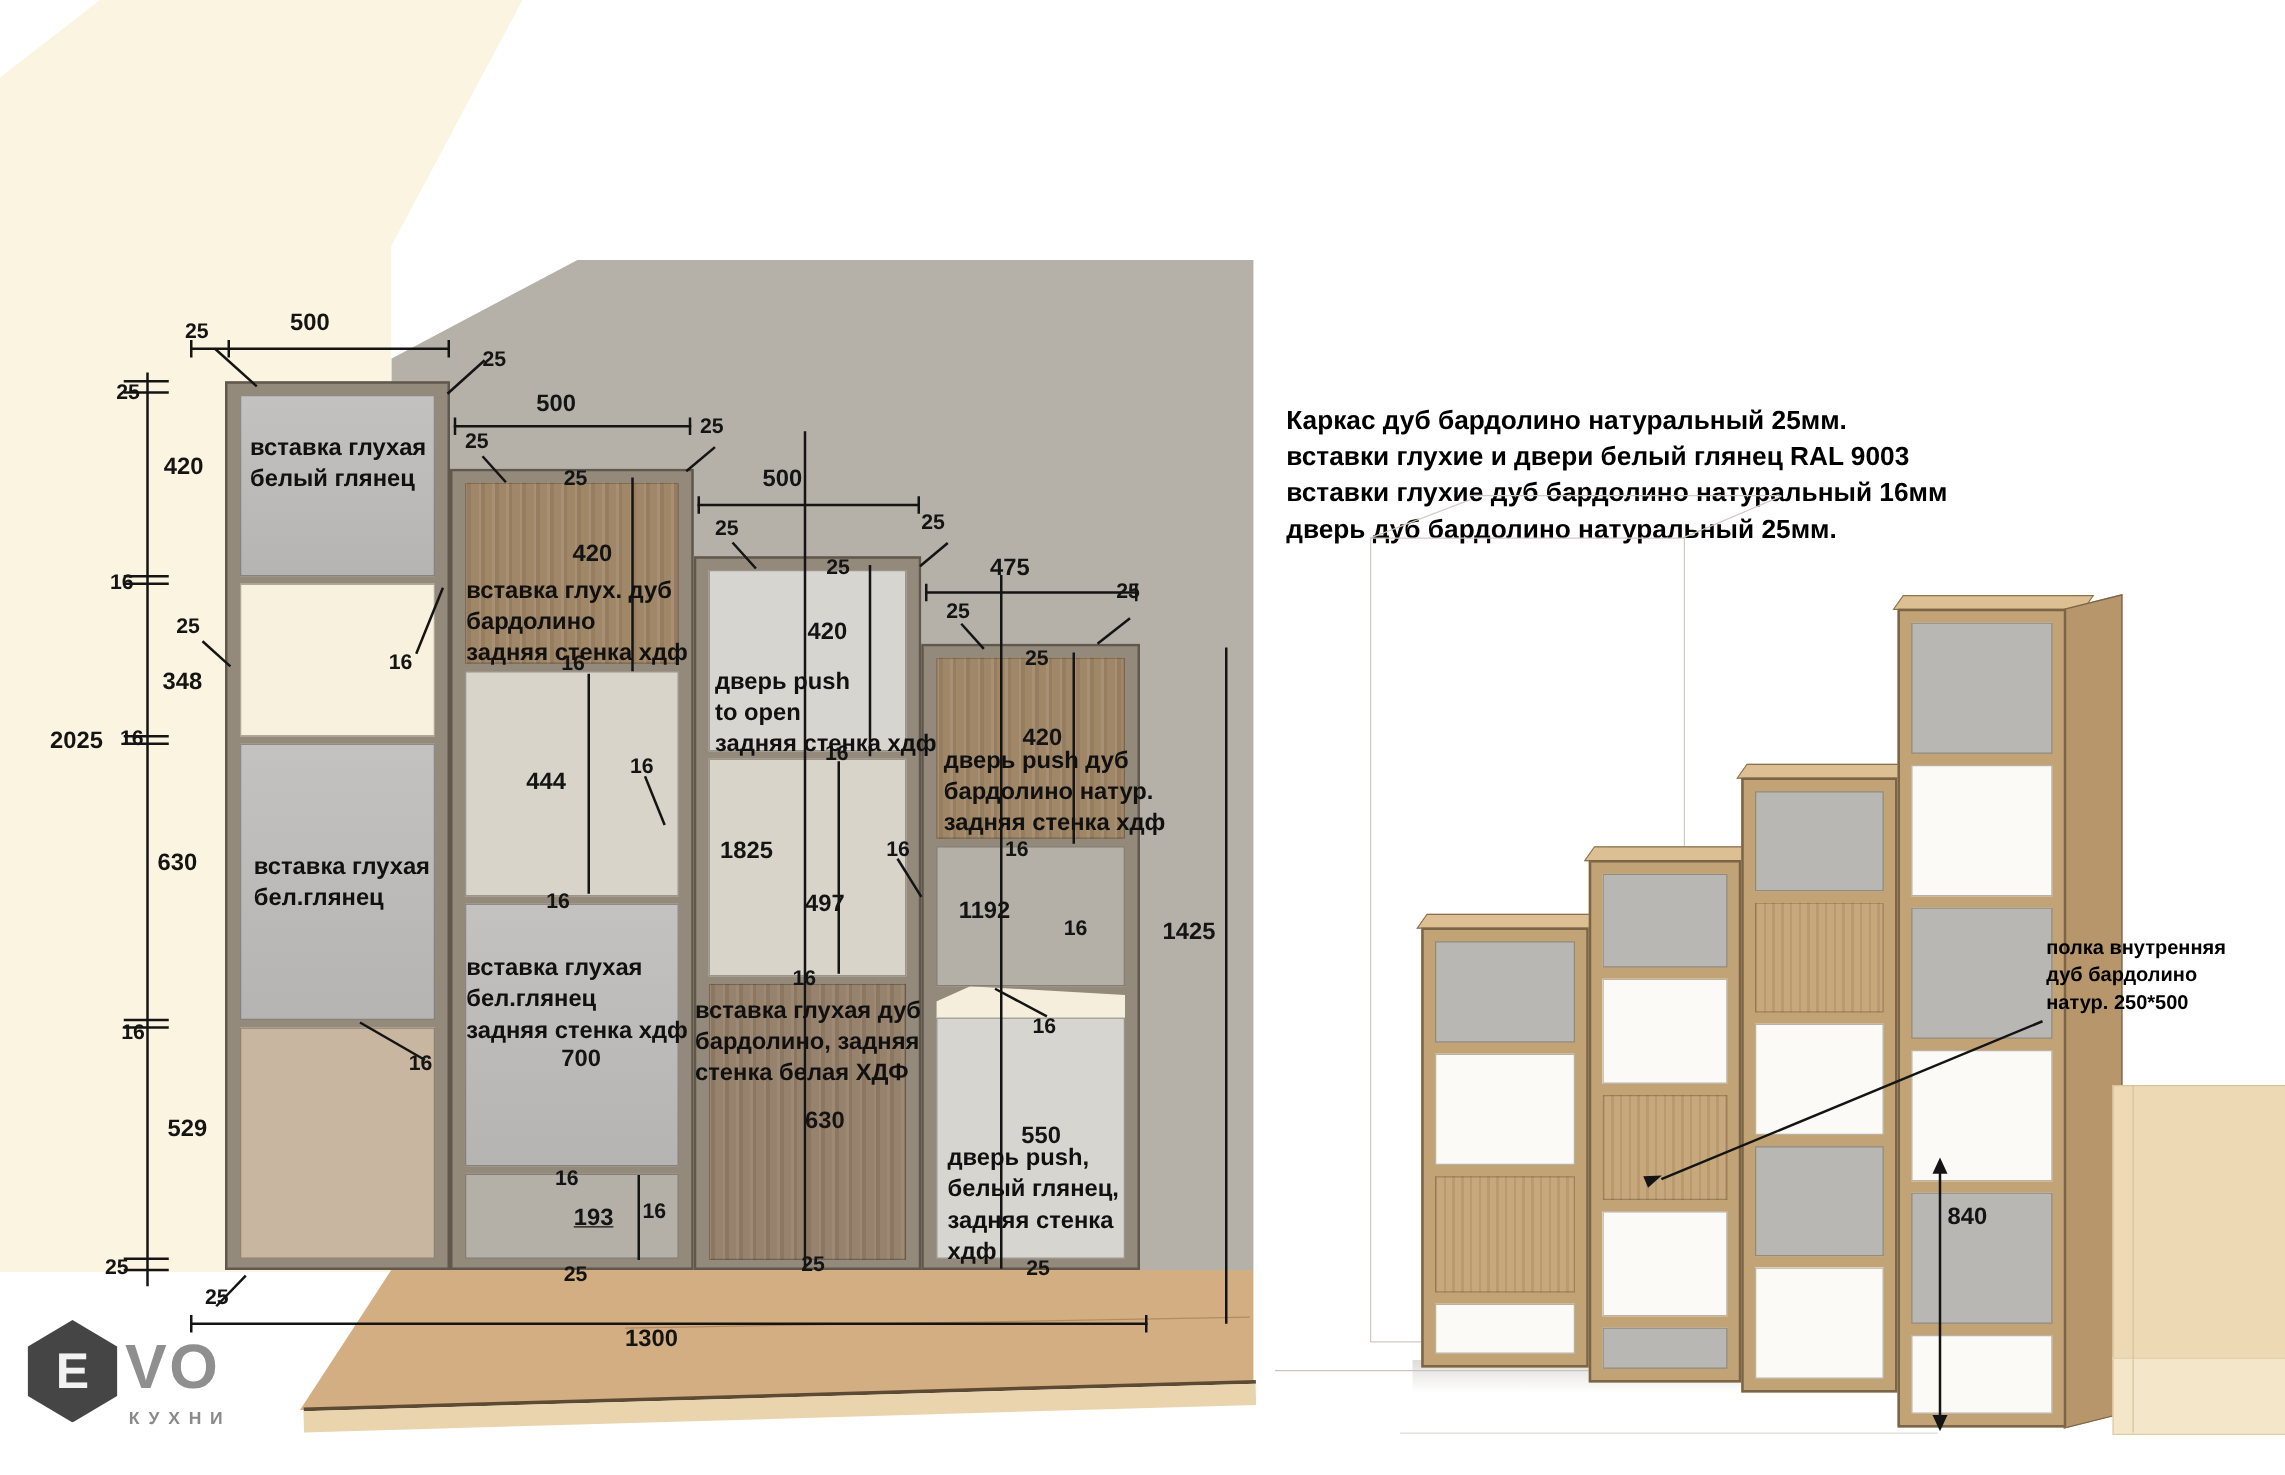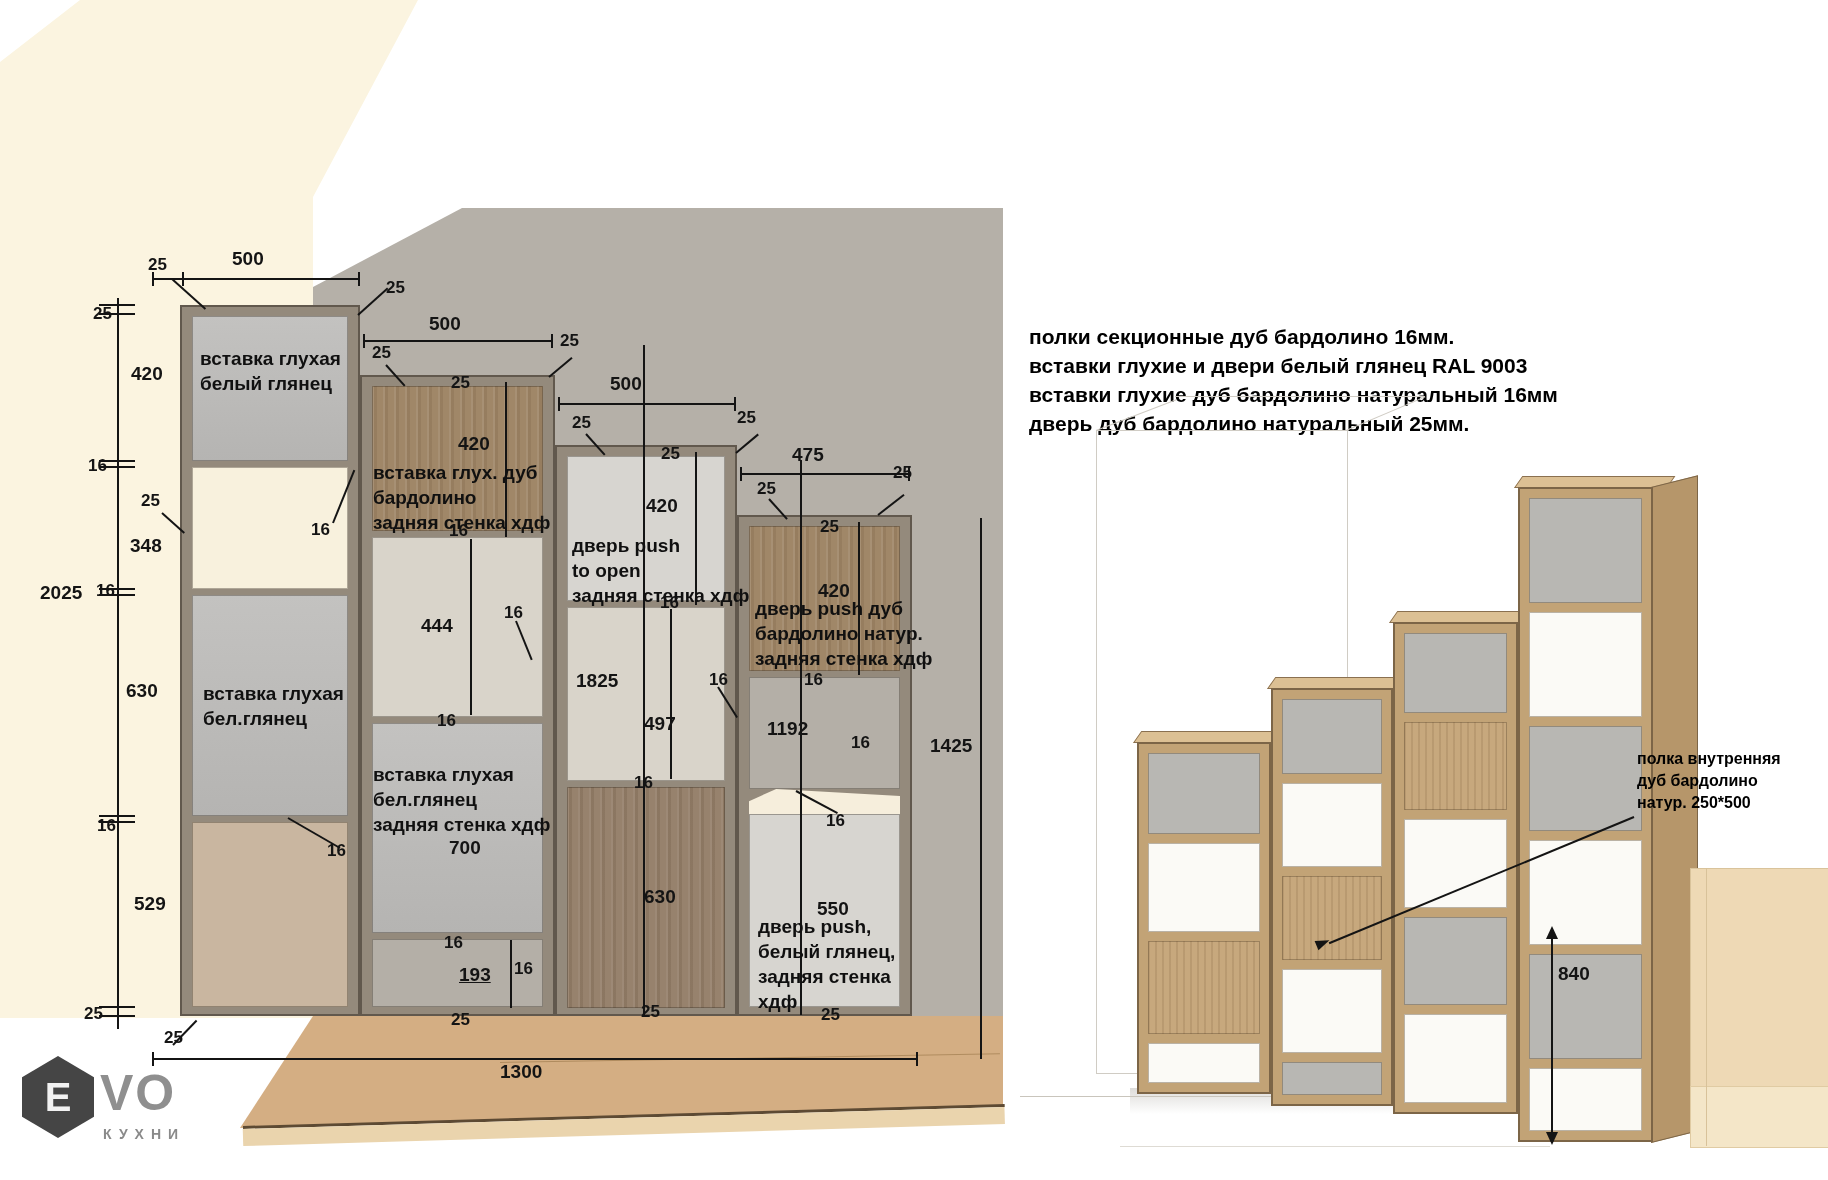--- a/index.html
+++ b/index.html
@@ -205,30 +205,33 @@
 бел.глянец</div>
   <div class="plabel" style="left:373px;top:460px;">вставка глух. дуб
 бардолино
 задняя стенка хдф</div>
   <div class="plabel" style="left:373px;top:762px;">вставка глухая
 бел.глянец
 задняя стенка хдф</div>
   <div class="plabel" style="left:572px;top:533px;">дверь push
 to open
 задняя стенка хдф</div>
+  <div class="plabel" style="left:556px;top:796px;">вставка глухая дуб
+бардолино, задняя
+стенка белая ХДФ</div>
   <div class="plabel" style="left:755px;top:596px;">дверь push дуб
 бардолино натур.
 задняя стенка хдф</div>
   <div class="plabel" style="left:758px;top:914px;">дверь push,
 белый глянец,
 задняя стенка
 хдф</div>
 
   <div class="abs" style="left:1029px;top:322px;">
-    <div class="spec-line">полки секционные дуб бардолино 16мм.</div>
+    <div class="spec-line">Каркас дуб бардолино натуральный 25мм.</div>
     <div class="spec-line">вставки глухие и двери белый глянец RAL 9003</div>
     <div class="spec-line">вставки глухие дуб бардолино натуральный 16мм</div>
     <div class="spec-line">дверь дуб бардолино натуральный 25мм.</div>
   </div>
 
   <div class="ghost" style="left:1096px;top:430px;width:250px;height:642px;"></div>
   <div class="ghostline" style="left:1096px;top:430px;width:86px;transform:rotate(-21deg);"></div>
   <div class="ghostline" style="left:1175px;top:396px;width:250px;"></div>
   <div class="ghostline" style="left:1346px;top:430px;width:86px;transform:rotate(-23deg);"></div>
 

